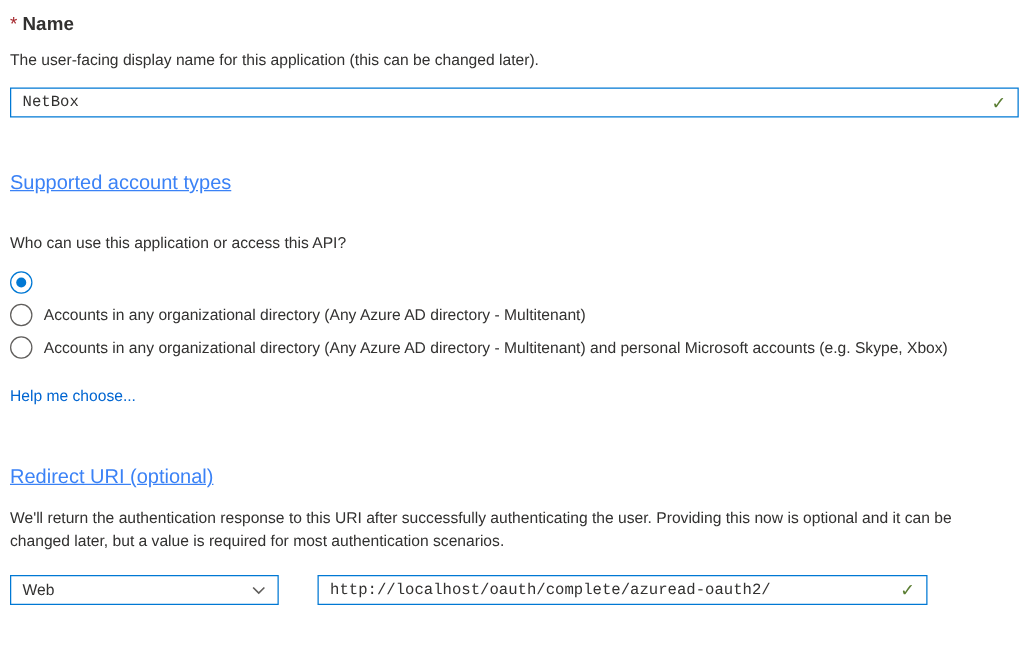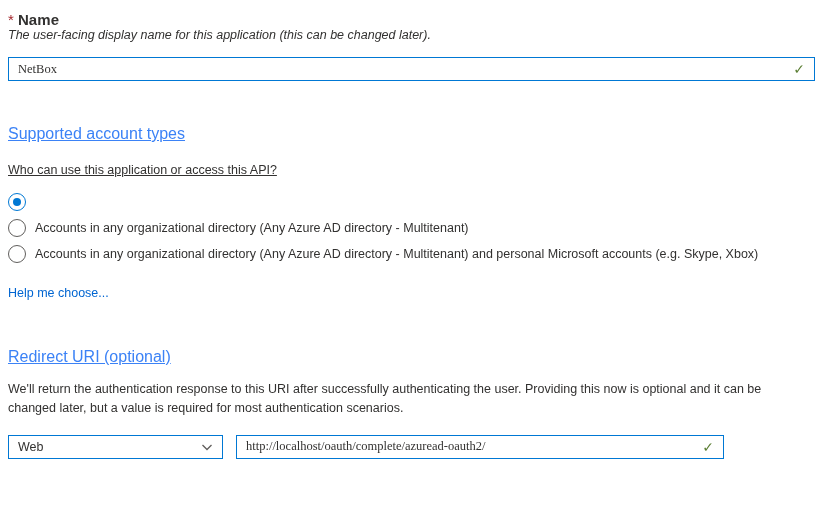--- a/index.html
+++ b/index.html
@@ -19,38 +19,38 @@
     font-weight: 600;
     color: #323130;
     letter-spacing: 0.1px;
   }
   .required {
     color: #a4262c;
     margin-right: 4px;
     font-weight: 400;
   }
   .desc {
-    font-size: 12.5px;
-    color: #323130;
-    font-style: italic;
+    margin-top: 13px;
+    font-size: 12.5px;
+    color: #323130;
   }
   .text-input {
     margin-top: 15px;
     height: 24px;
     border: 1px solid #0078d4;
     background: #ffffff;
     display: flex;
     align-items: center;
     padding: 0 9px;
   }
   .text-input input {
     flex: 1;
     border: none;
     outline: none;
-    font-family: Liberation Serif, serif;
+    font-family: Liberation Mono, monospace;
     font-size: 12.5px;
     color: #323130;
     background: transparent;
     min-width: 0;
   }
   .check {
     color: #5b7e33;
     font-size: 14px;
     line-height: 1;
     margin-left: 8px;
@@ -59,24 +59,23 @@
 
   
   .section-heading {
     font-size: 16px;
     font-weight: 400;
     color: #3b82f6;
     text-decoration: underline;
   }
   .accounts-section { margin-top: 44px; }
   .question {
-    margin-top: 20px;
-    font-size: 12.5px;
-    color: #323130;
-    text-decoration: underline;
+    margin-top: 31px;
+    font-size: 12.5px;
+    color: #323130;
   }
   .radio-group { margin-top: 12px; }
   .radio-row {
     display: flex;
     align-items: center;
     height: 26px;
     cursor: pointer;
   }
   .radio {
     width: 18px;
@@ -112,21 +111,21 @@
     margin-top: 14px;
     font-size: 12.5px;
     line-height: 1.5;
     color: #323130;
     max-width: 800px;
   }
   .uri-row {
     margin-top: 17px;
     display: flex;
     align-items: center;
-    gap: 13px;
+    gap: 31px;
   }
   .dropdown {
     width: 215px;
     height: 24px;
     border: 1px solid #0078d4;
     background: #ffffff;
     display: flex;
     align-items: center;
     padding: 0 9px;
     cursor: pointer;

